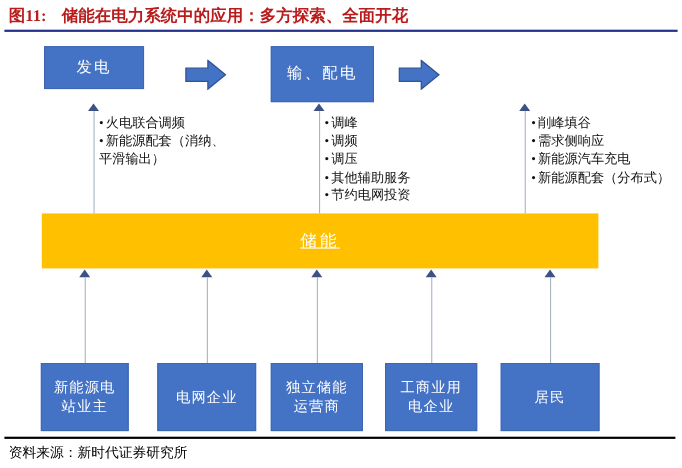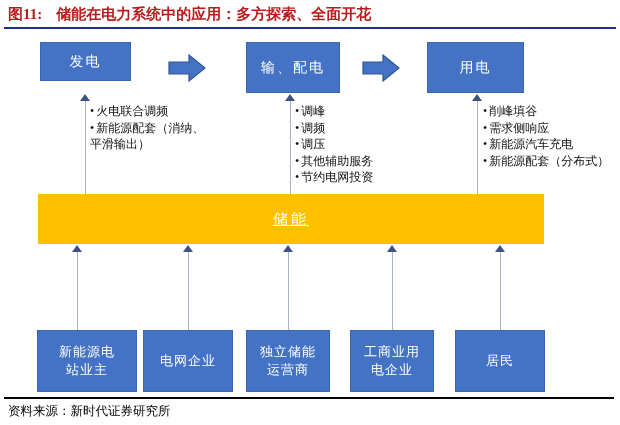--- a/index.html
+++ b/index.html
@@ -50,23 +50,20 @@
     <span>图11:</span>
     <span>储能在电力系统中的应用：多方探索、全面开花</span>
   </div>
   <div class="title-rule"></div>
 
   <div class="bluebox" style="left:40px;top:42px;width:91px;height:39px;">
     <span>发电</span>
   </div>
   <div class="bluebox" style="left:246px;top:42px;width:94px;height:51px;">
     <span>输、配电</span>
-  </div>
-  <div class="bluebox" style="left:427px;top:42px;width:97px;height:51px;">
-    <span>用电</span>
   </div>
 
   <svg class="blockarrow" style="left:168px;top:54px;" viewBox="0 0 38 28">
     <polygon points="1,8 21,8 21,1 37,14 21,27 21,20 1,20" fill="#4472C4" stroke="#2F5597" stroke-width="1.2"></polygon>
   </svg>
   <svg class="blockarrow" style="left:362px;top:54px;" viewBox="0 0 38 28">
     <polygon points="1,8 21,8 21,1 37,14 21,27 21,20 1,20" fill="#4472C4" stroke="#2F5597" stroke-width="1.2"></polygon>
   </svg>
 
   <div class="connector" style="left:79px;top:94px;height:100px;">
@@ -118,21 +115,21 @@
   </div>
   <div class="connector" style="left:386px;top:245px;height:85px;">
     <div class="head"></div>
     <div class="stem"></div>
   </div>
   <div class="connector" style="left:494px;top:245px;height:85px;">
     <div class="head"></div>
     <div class="stem"></div>
   </div>
 
-  <div class="bluebox" style="left:37px;top:330px;width:100px;height:62px;font-size:13px;letter-spacing:1px;">
+  <div class="bluebox" style="left:37px;top:330px;width:80px;height:62px;font-size:13px;letter-spacing:1px;">
     <span>新能源电
 站业主</span>
   </div>
   <div class="bluebox" style="left:143px;top:330px;width:90px;height:62px;font-size:13px;letter-spacing:1px;">
     <span>电网企业</span>
   </div>
   <div class="bluebox" style="left:246px;top:330px;width:84px;height:62px;font-size:13px;letter-spacing:1px;">
     <span>独立储能
 运营商</span>
   </div>

